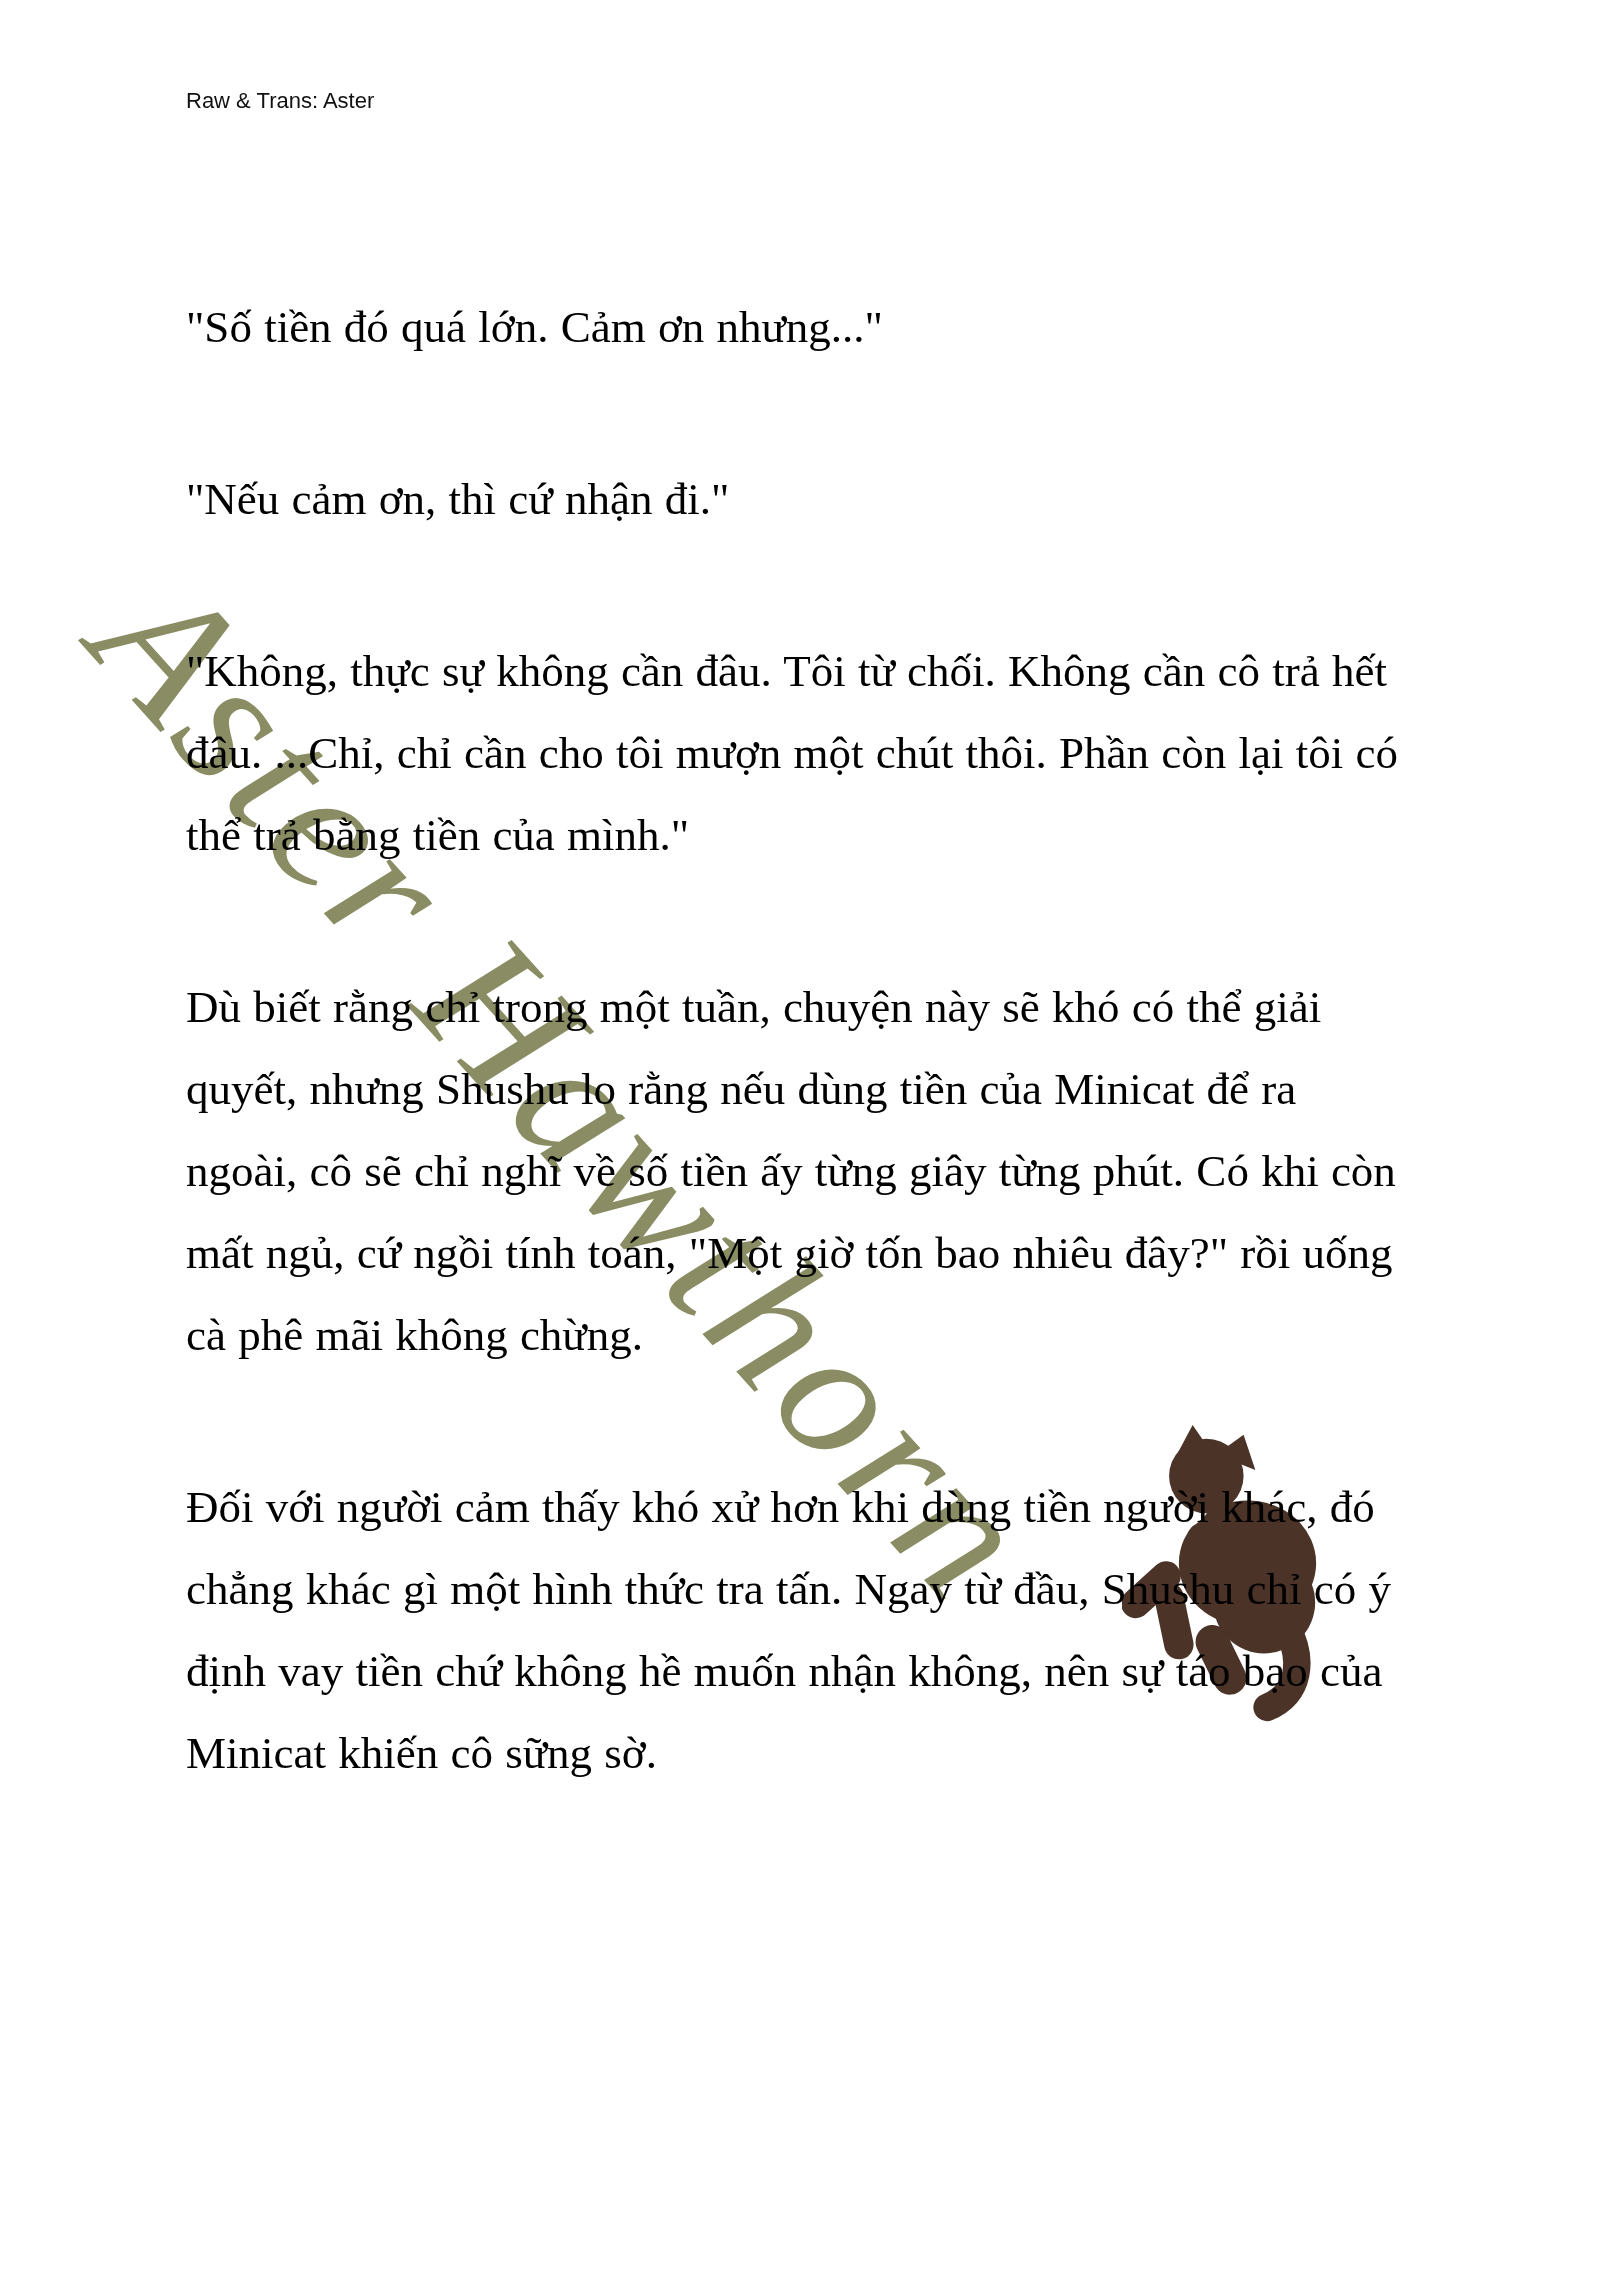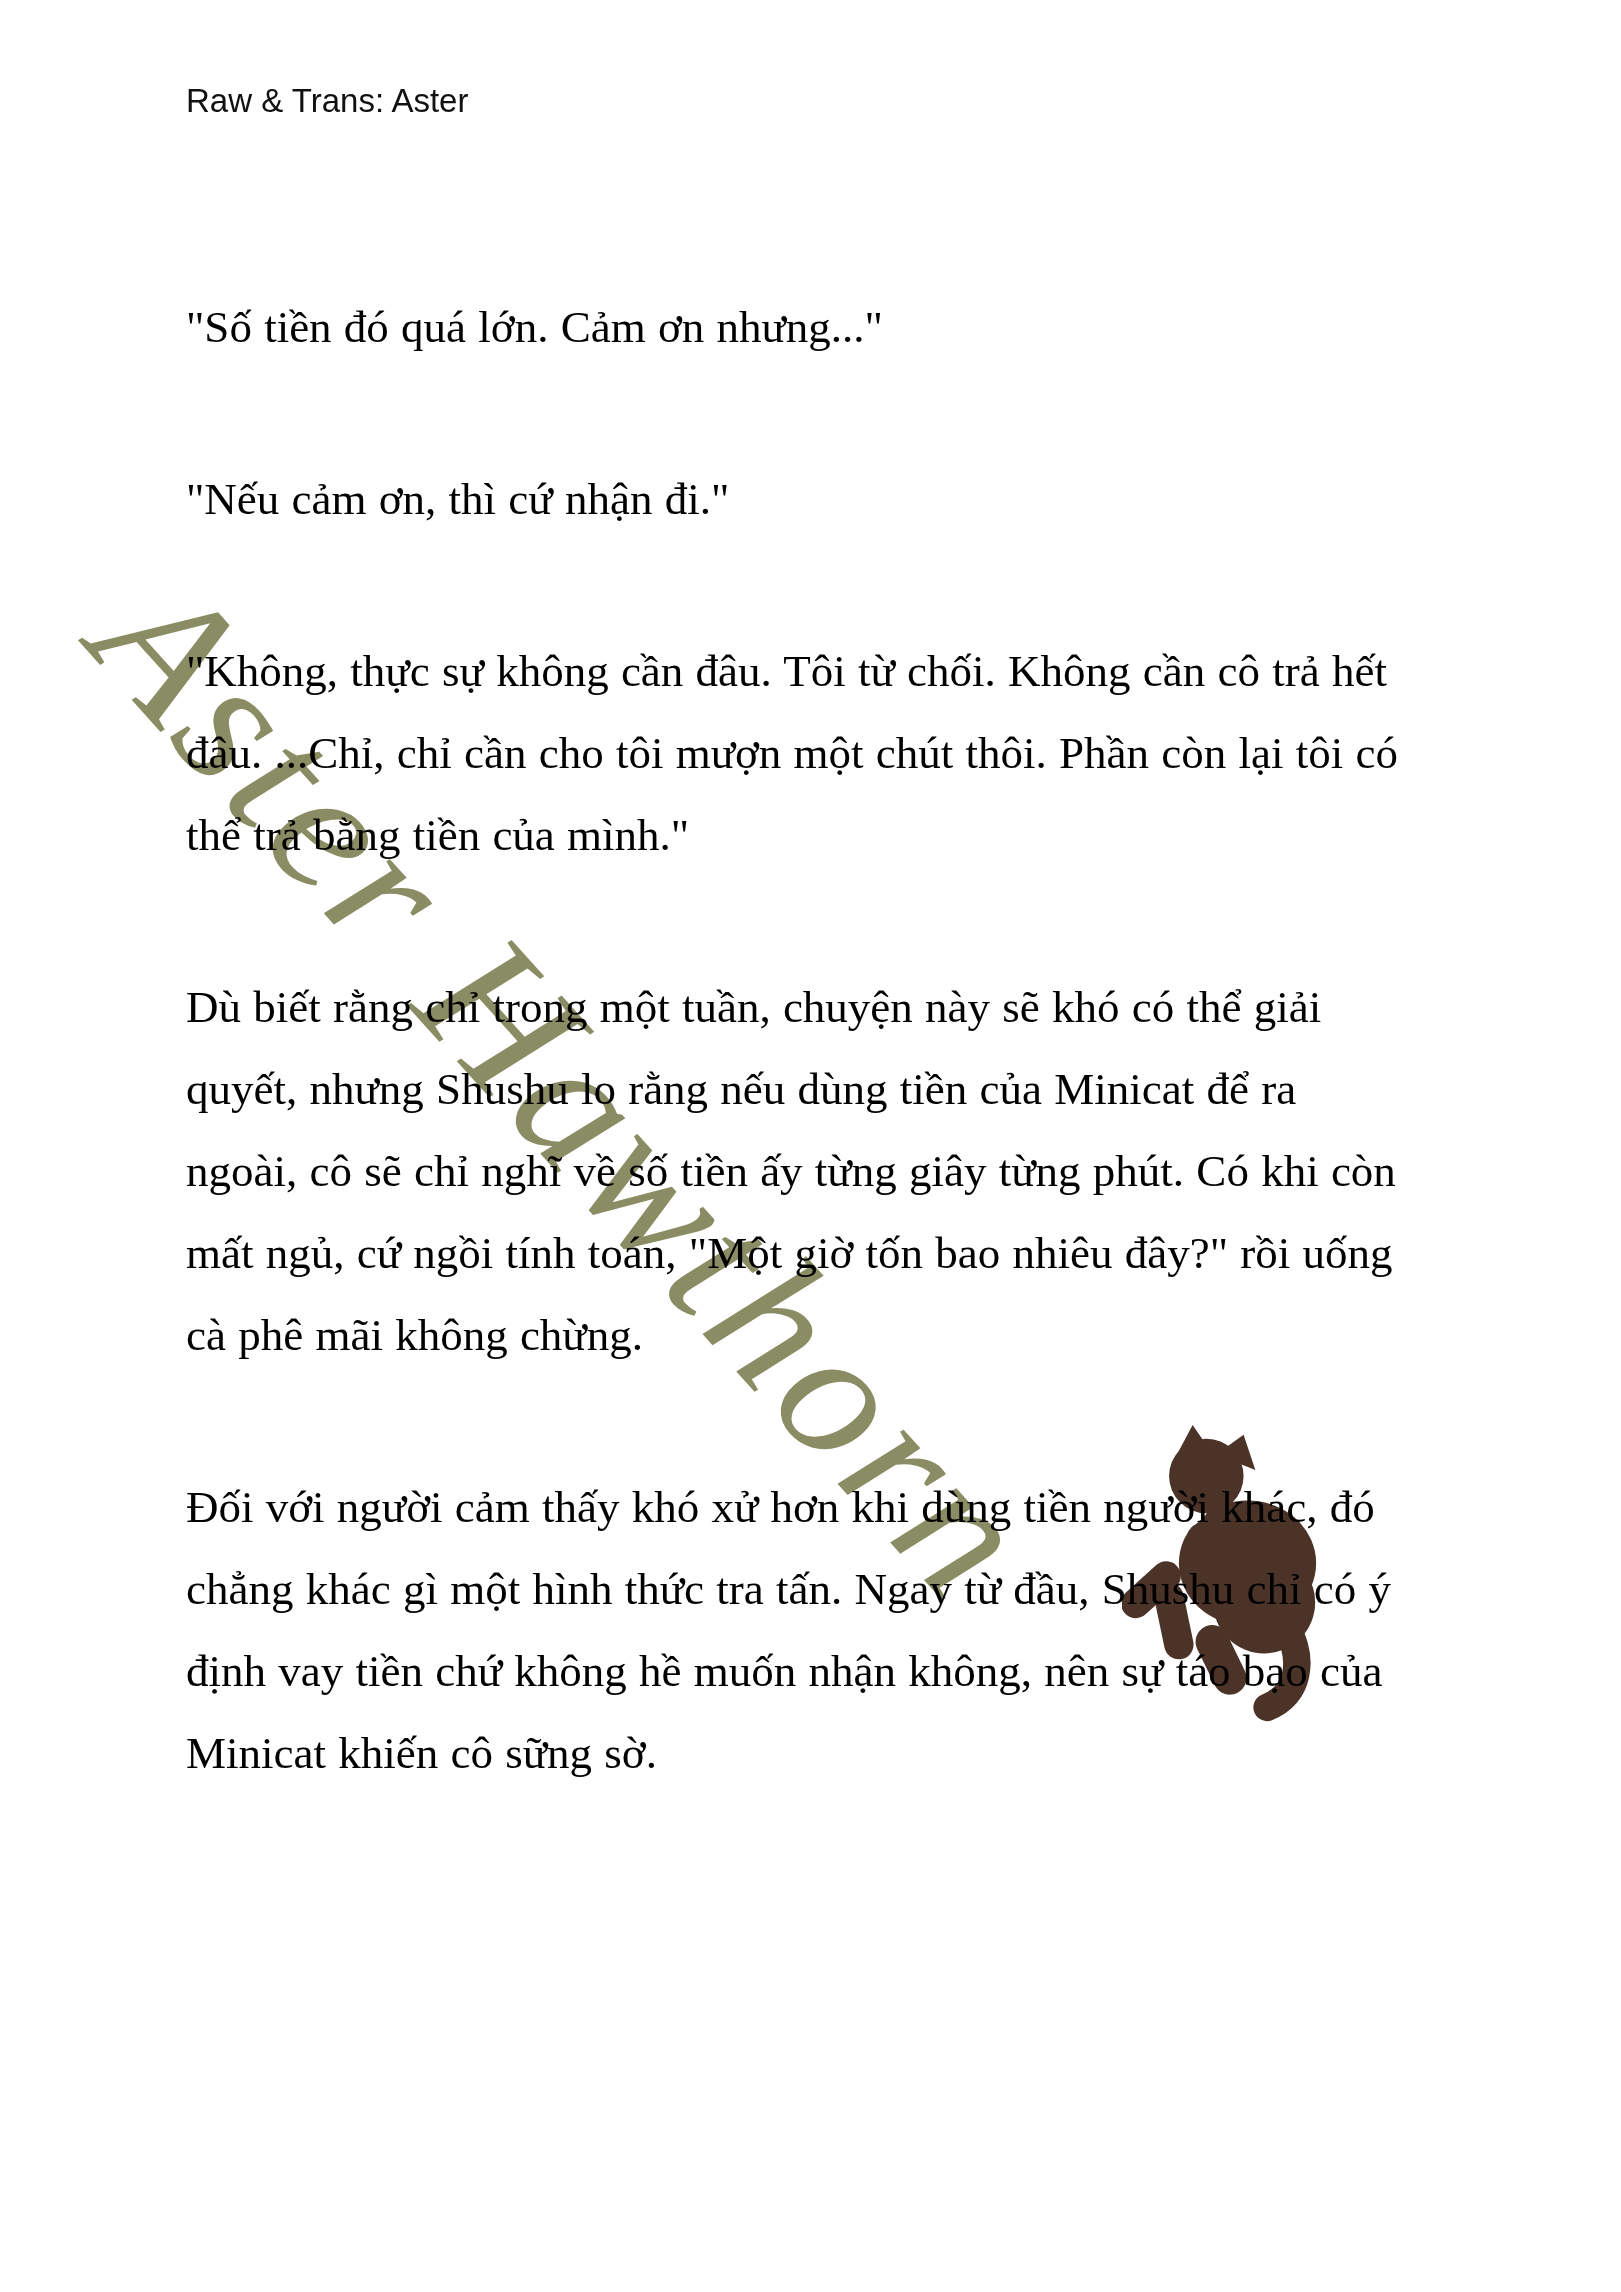--- a/index.html
+++ b/index.html
@@ -42,21 +42,21 @@
   .cat .gap { fill: #ffffff; }
   .content {
     position: absolute;
     left: 186px;
     top: 80px;
     width: 1225px;
     z-index: 2;
   }
   .header-credit {
     font-family: "Liberation Sans", sans-serif;
-    font-size: 33px;
+    font-size: 22px;
     line-height: 41px;
     color: #111111;
     margin: 0 0 165px 0;
   }
   .content p {
     font-size: 45px;
     line-height: 82px;
     margin: 0 0 90px 0;
     word-spacing: 1px;
   }

